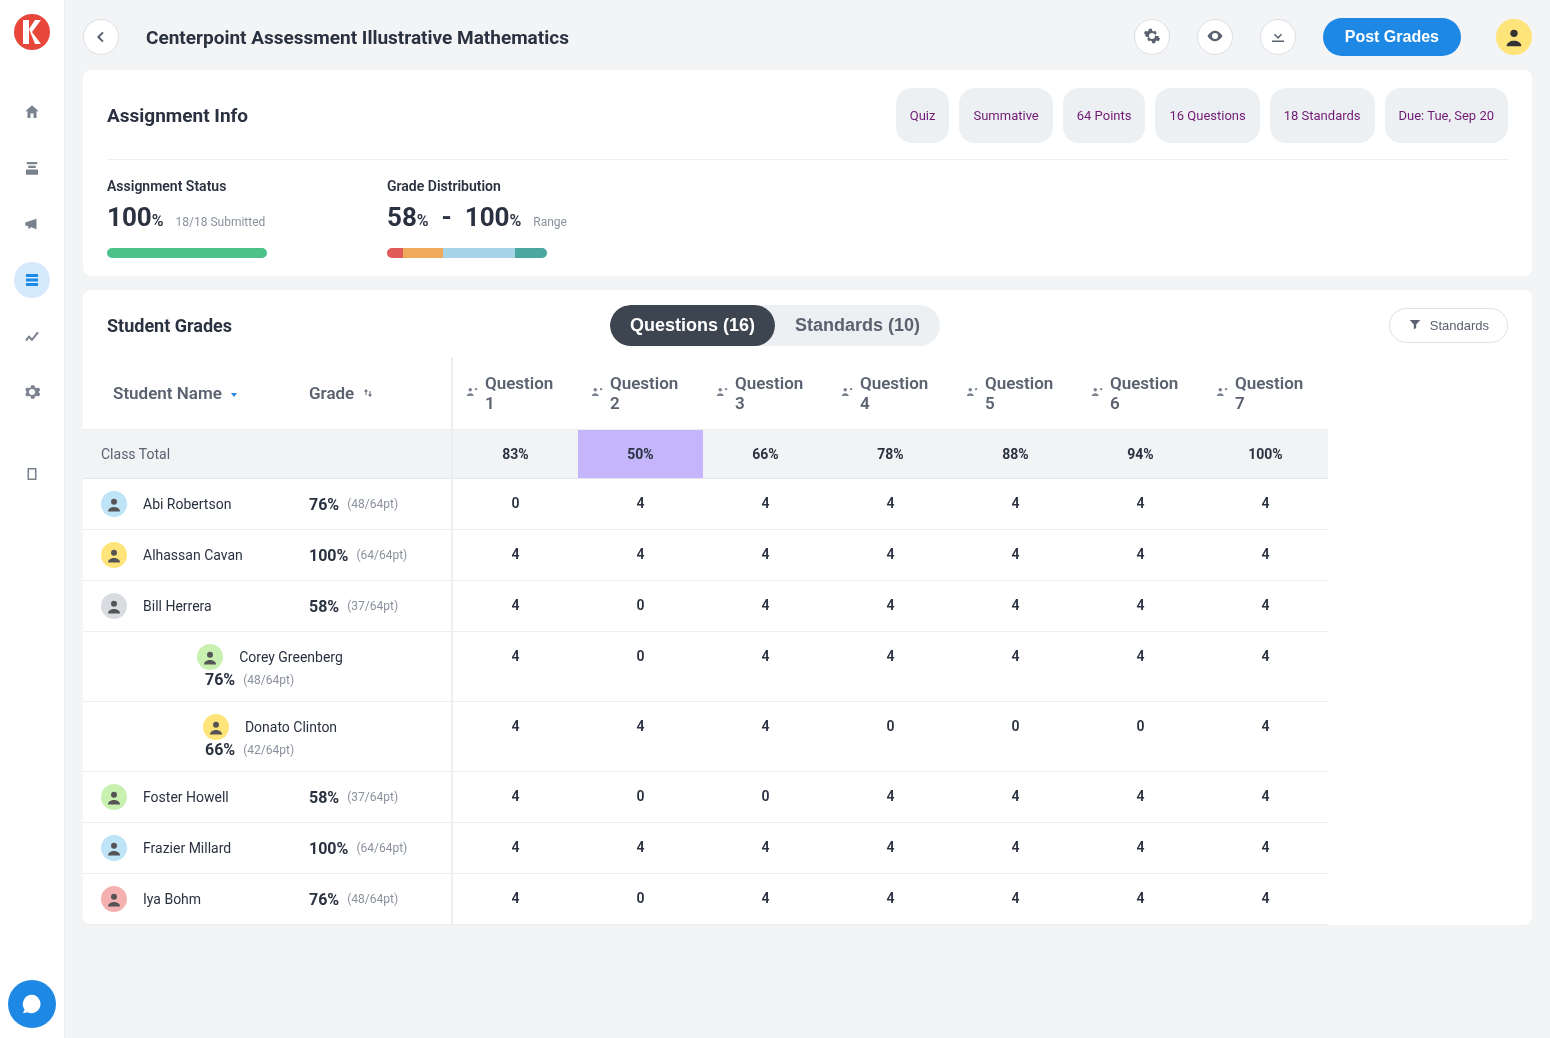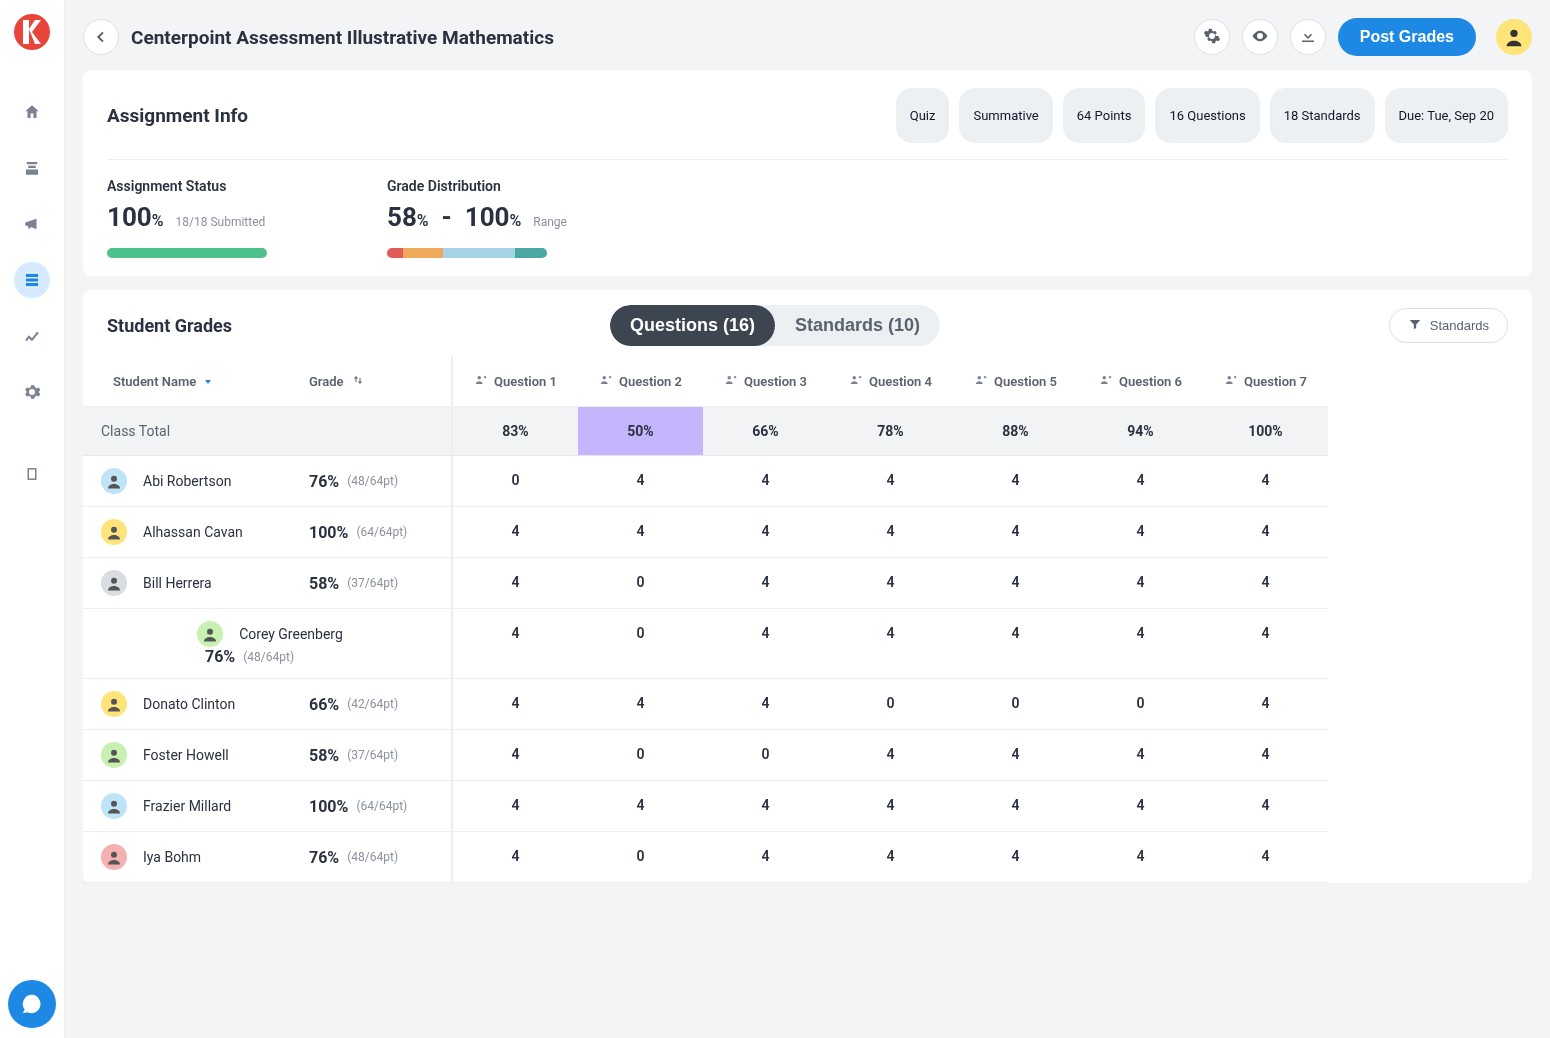--- a/index.html
+++ b/index.html
@@ -42,21 +42,21 @@
   position: absolute;
   bottom: 10px; left: 8px;
   width: 48px; height: 48px;
   background: #1e88e5;
   border-radius: 50%;
   display: flex; align-items: center; justify-content: center;
   color: #fff;
 }
 .main { flex: 1; padding: 12px 18px 0 18px; }
 .topbar {
-  display: flex; align-items: center; gap: 12px;
+  display: flex; align-items: center; gap: 27px;
   padding: 6px 0 14px 0;
 }
 .back-btn {
   width: 36px; height: 36px;
   border: 1px solid #dcdfe4;
   border-radius: 50%;
   background: #fff;
   display: flex; align-items: center; justify-content: center;
   cursor: pointer;
   color: #5a6270;
@@ -99,21 +99,21 @@
 }
 .info-header {
   display: flex; align-items: center; gap: 10px;
   padding-bottom: 16px;
   border-bottom: 1px solid #eceef0;
 }
 .info-title { font-size: 19px; font-weight: 700; flex: 0 0 auto; }
 .info-spacer { flex: 1; }
 .pill {
   background: #edf0f2;
-  color: #0f172a;
+  color: #701a75;
   border-radius: 16px;
   padding: 20px 14px;
   font-size: 13px;
 }
 .stats-row { display: flex; gap: 80px; padding-top: 18px; }
 .stat-block { min-width: 200px; }
 .stat-label { font-size: 14px; font-weight: 600; color: #2a3140; margin-bottom: 8px; }
 .stat-big { font-size: 26px; font-weight: 700; display: inline-block; }
 .stat-pct-suffix { font-size: 16px; font-weight: 600; }
 .stat-sub { font-size: 12px; color: #8a919d; margin-left: 8px; }
@@ -171,21 +171,21 @@
   display: flex; align-items: center; gap: 8px;
 }
 
 .grid {
   display: grid;
   grid-template-columns: 370px repeat(7, 125px);
   font-size: 14px;
 }
 .gh-cell {
   padding: 16px 12px;
-  font-size: 13px;
+  font-size: 17px;
   font-weight: 600;
   color: #5a6270;
   border-bottom: 1px solid #eceef0;
   display: flex; align-items: center; gap: 6px;
 }
 .gh-cell.qcol { justify-content: center; }
 .sticky-col {
   display: flex;
   border-right: 2px solid #eceef0;
 }
@@ -524,21 +524,21 @@
               <span class="s-pts">(48/64pt)</span>
             </div>
           </div>
           <div style="padding: 16px 12px; border-bottom: 1px solid rgb(236, 238, 240); text-align: center; font-weight: 600;">4</div>
           <div style="padding: 16px 12px; border-bottom: 1px solid rgb(236, 238, 240); text-align: center; font-weight: 600;">0</div>
           <div style="padding: 16px 12px; border-bottom: 1px solid rgb(236, 238, 240); text-align: center; font-weight: 600;">4</div>
           <div style="padding: 16px 12px; border-bottom: 1px solid rgb(236, 238, 240); text-align: center; font-weight: 600;">4</div>
           <div style="padding: 16px 12px; border-bottom: 1px solid rgb(236, 238, 240); text-align: center; font-weight: 600;">4</div>
           <div style="padding: 16px 12px; border-bottom: 1px solid rgb(236, 238, 240); text-align: center; font-weight: 600;">4</div>
           <div style="padding: 16px 12px; border-bottom: 1px solid rgb(236, 238, 240); text-align: center; font-weight: 600;">4</div>
-          <div class="sticky-col" style="padding: 12px 12px 12px 18px; border-bottom: 1px solid rgb(236, 238, 240); align-items: center;">
+          <div class="sticky-col" style="padding: 12px 12px 12px 18px; border-bottom: 1px solid rgb(236, 238, 240); align-items: center; flex-direction: column;">
             <div class="name-col" style="padding-left:0">
               <span class="avatar-sm" style="background:#ffe47a">
                 <svg viewBox="0 0 24 24">
                   <circle cx="12" cy="9" r="4" fill="#555"></circle>
                   <path d="M4 22c0-4 4-6 8-6s8 2 8 6" fill="#555"></path>
                 </svg>
               </span>
               <span class="s-name">Donato Clinton</span>
             </div>
             <div class="grade-col">

